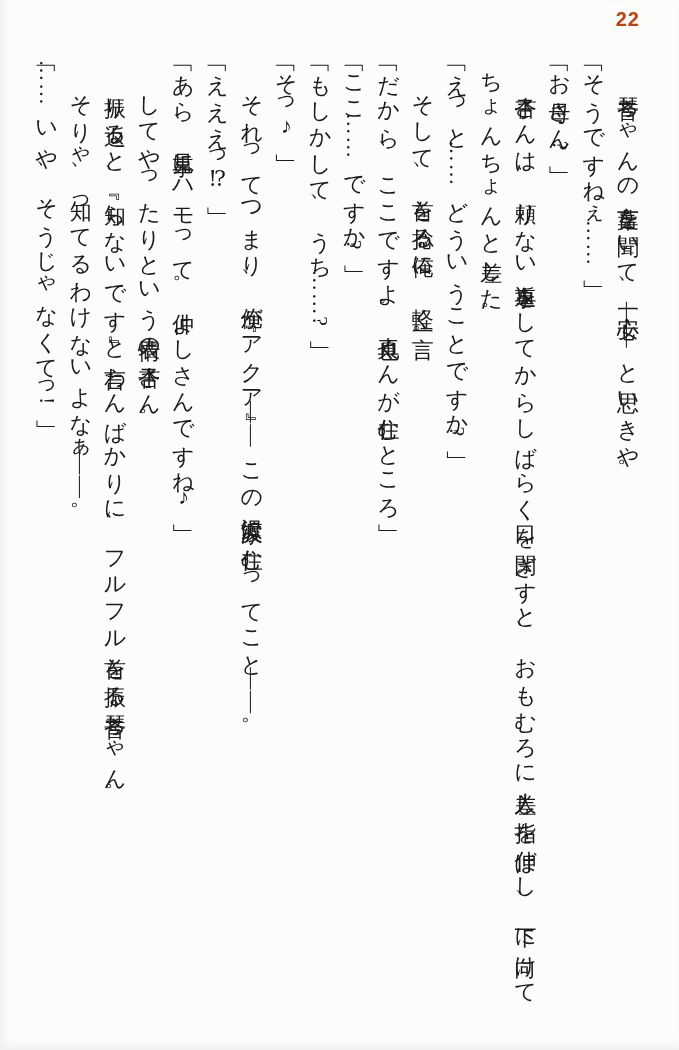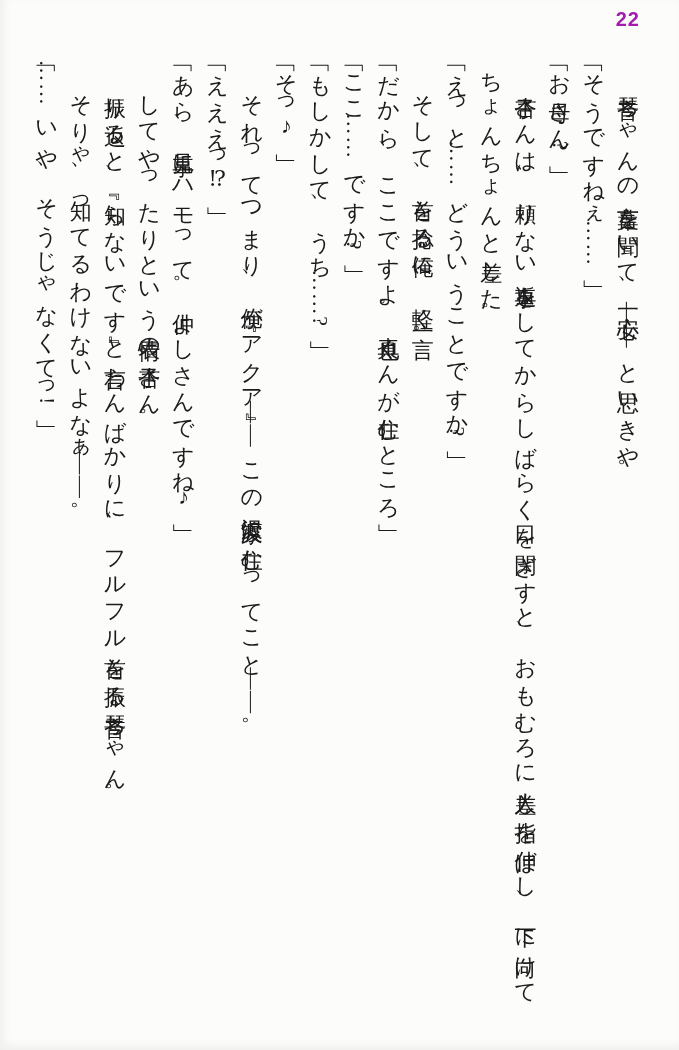--- a/index.html
+++ b/index.html
@@ -17,21 +17,21 @@
     box-shadow: inset 4px -4px 10px rgba(0,0,0,0.05);
   }
   .page-number {
     position: absolute;
     top: 8px;
     right: 39px;
     font-family: "Liberation Sans", "DejaVu Sans", sans-serif;
     font-weight: 600;
     font-size: 20px;
     letter-spacing: 1px;
-    color: #a21caf;
+    color: #c2410c;
   }
   .text-body {
     position: absolute;
     top: 58px;
     right: 34px;
     width: 616px;
     height: 953px;
     writing-mode: vertical-rl;
     text-orientation: mixed;
     font-size: 22px;

